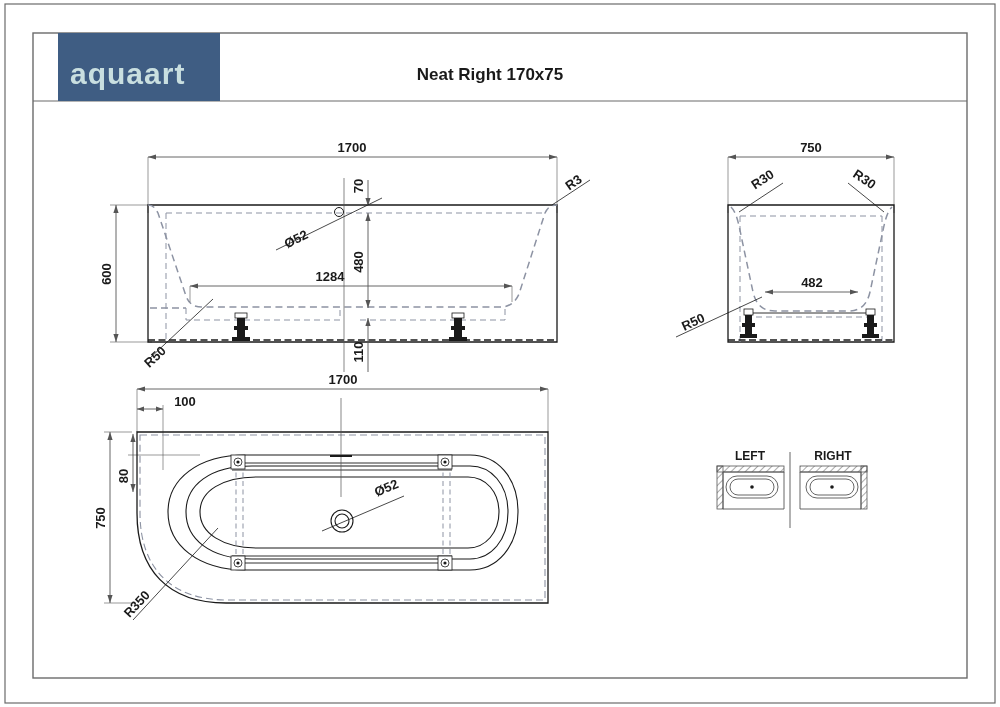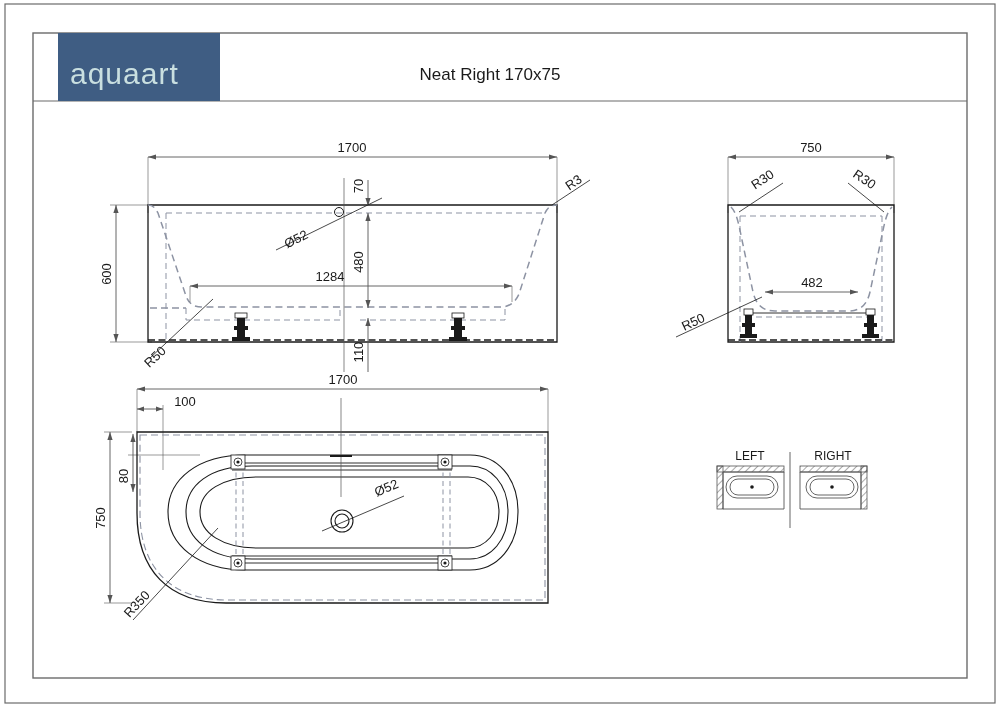--- a/index.html
+++ b/index.html
@@ -13,20 +13,21 @@
     width: 1000px;
     height: 707px;
     overflow: hidden;
     position: relative;
   }
   #sheet {
     position: absolute;
     left: 0; top: 0;
     width: 976px;
     height: 707px;
+    font-weight: bold;
   }
   #sheet svg {
     display: block;
   }
   .dimtext {
     font-family: "Liberation Sans", sans-serif;
     font-size: 13px;
     fill: #1a1a1a;
   }
   .titletext {

